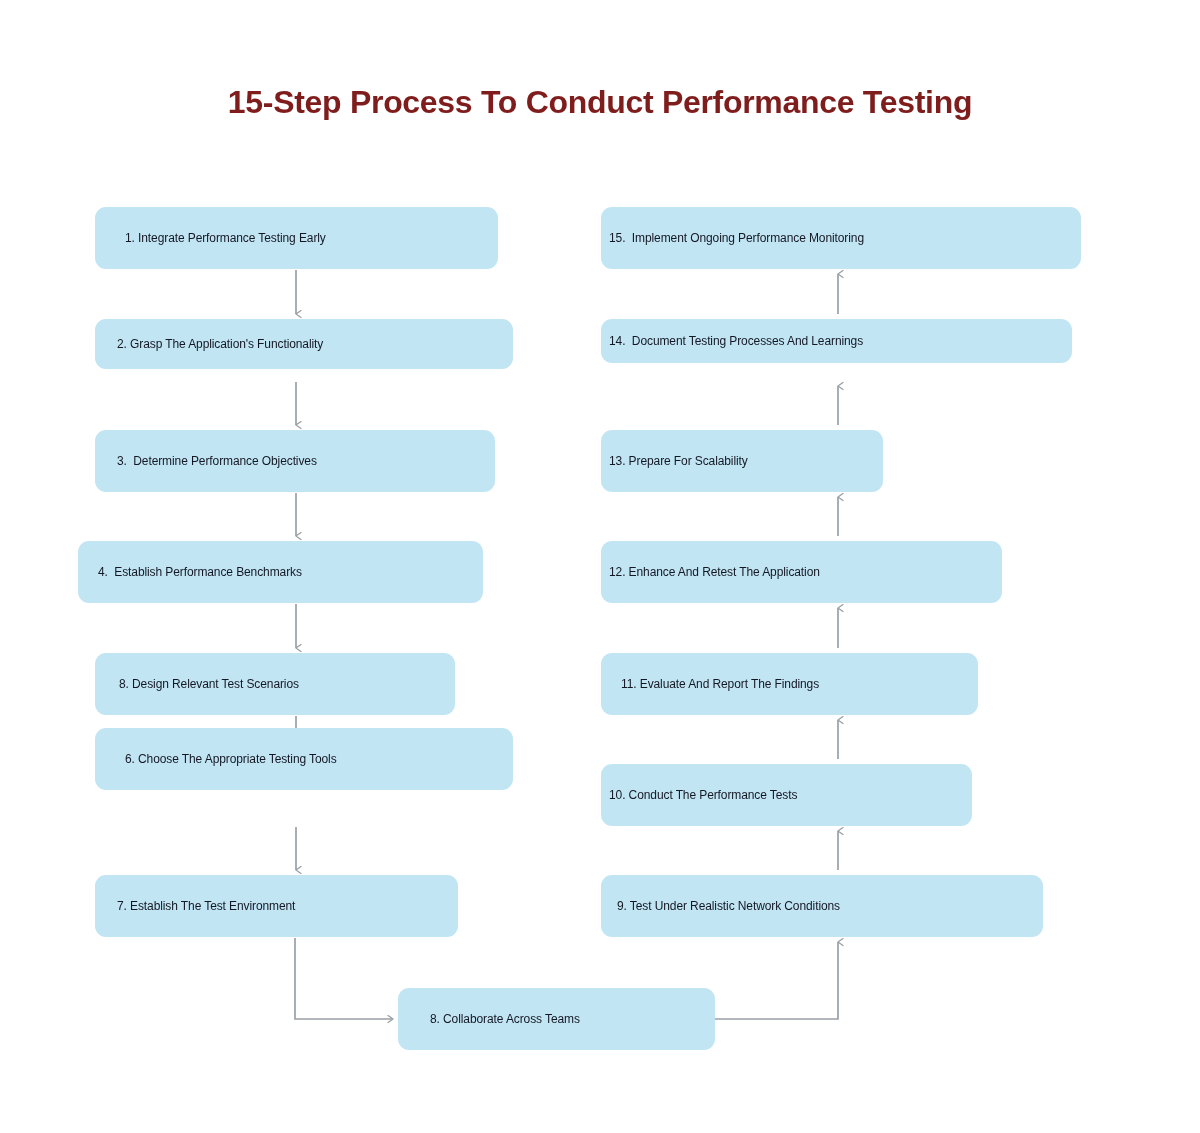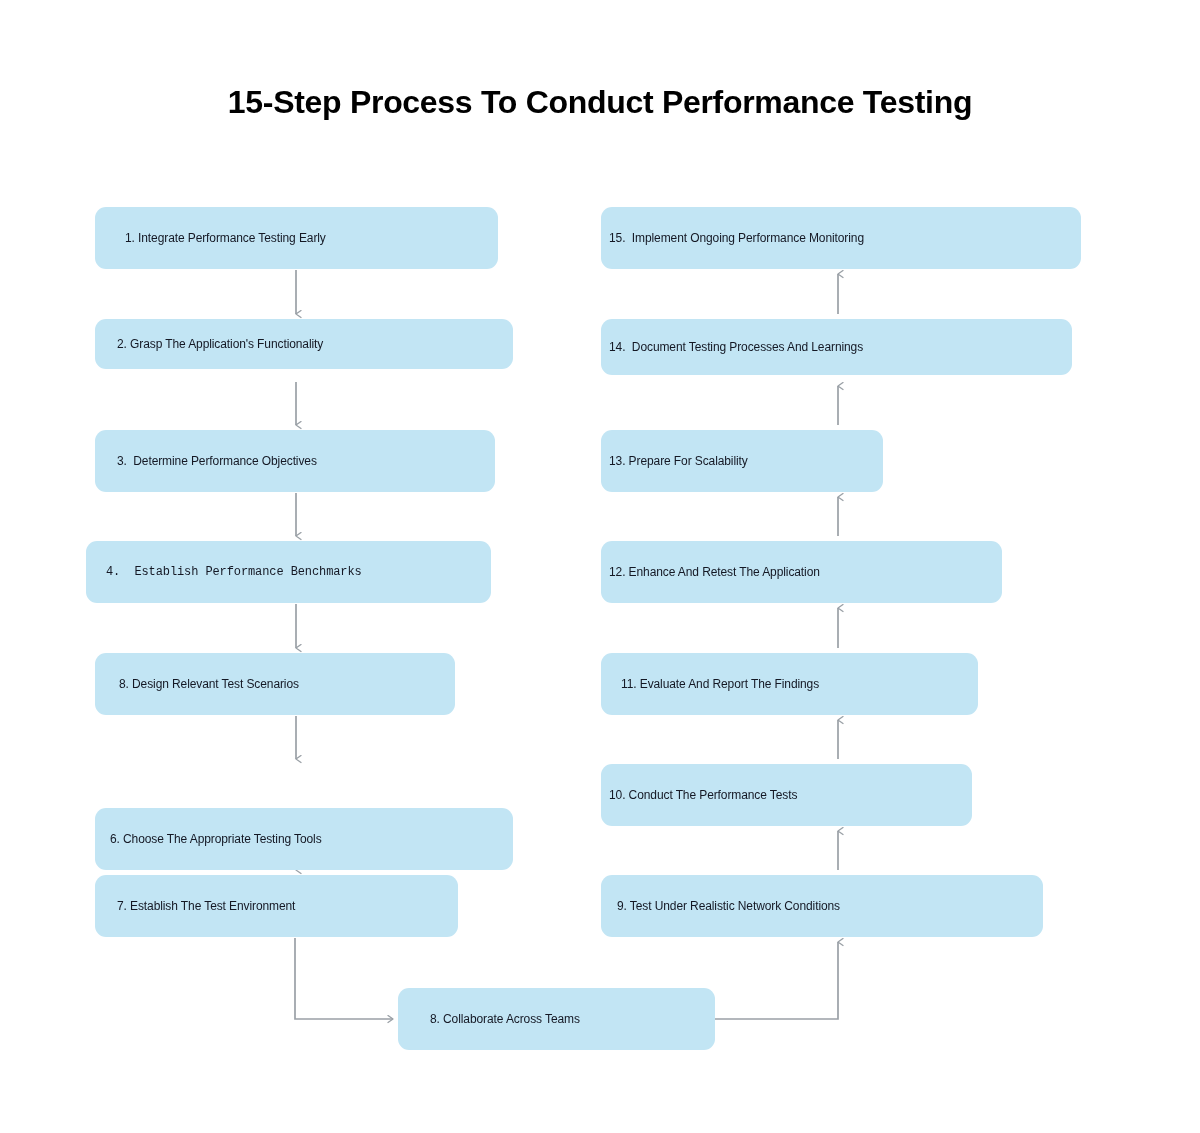--- a/index.html
+++ b/index.html
@@ -22,21 +22,21 @@
   }
   #title {
     position: absolute;
     left: 0;
     top: 84px;
     width: 1200px;
     text-align: center;
     font-size: 32px;
     font-weight: bold;
     letter-spacing: -0.3px;
-    color: #000000;
+    color: #7f1d1d;
     white-space: nowrap;
   }
   .node {
     position: absolute;
     background: #c2e5f4;
     border-radius: 11px;
     display: flex;
     align-items: center;
     box-sizing: border-box;
   }
@@ -103,29 +103,29 @@
   </div>
 
   <div class="node" style="left:95px; top:319px; width:418px; height:50px; padding-left:22px;">
     <span class="node-label">2. Grasp The Application's Functionality</span>
   </div>
 
   <div class="node" style="left:95px; top:430px; width:400px; height:62px; padding-left:22px;">
     <span class="node-label">3.  Determine Performance Objectives</span>
   </div>
 
-  <div class="node" style="left:86px; top:541px; width:405px; height:62px; padding-left:20px;font-family:Liberation Mono, monospace;">
+  <div class="node" style="left:78px; top:541px; width:405px; height:62px; padding-left:20px;">
     <span class="node-label">4.  Establish Performance Benchmarks</span>
   </div>
 
   <div class="node" style="left:95px; top:653px; width:360px; height:62px; padding-left:24px;">
     <span class="node-label">8. Design Relevant Test Scenarios</span>
   </div>
 
-  <div class="node" style="left:95px; top:808px; width:418px; height:62px; padding-left:15px;text-align:center;">
+  <div class="node" style="left:95px; top:728px; width:418px; height:62px; padding-left:30px;text-align:center;">
     <span class="node-label">6. Choose The Appropriate Testing Tools</span>
   </div>
 
   <div class="node" style="left:95px; top:875px; width:363px; height:62px; padding-left:22px;">
     <span class="node-label">7. Establish The Test Environment</span>
   </div>
 
   <div class="node" style="left:398px; top:988px; width:317px; height:62px; padding-left:32px;">
     <span class="node-label">8. Collaborate Across Teams</span>
   </div>
@@ -143,21 +143,21 @@
   </div>
 
   <div class="node" style="left:601px; top:541px; width:401px; height:62px; padding-left:8px;">
     <span class="node-label">12. Enhance And Retest The Application</span>
   </div>
 
   <div class="node" style="left:601px; top:430px; width:282px; height:62px; padding-left:8px;">
     <span class="node-label">13. Prepare For Scalability</span>
   </div>
 
-  <div class="node" style="left:601px; top:319px; width:471px; height:56px; padding-left:8px;">
+  <div class="node" style="left:601px; top:319px; width:471px; height:44px; padding-left:8px;">
     <span class="node-label">14.  Document Testing Processes And Learnings</span>
   </div>
 
   <div class="node" style="left:601px; top:207px; width:480px; height:62px; padding-left:8px;">
     <span class="node-label">15.  Implement Ongoing Performance Monitoring</span>
   </div>
 
 </div>
 
 </body></html>

